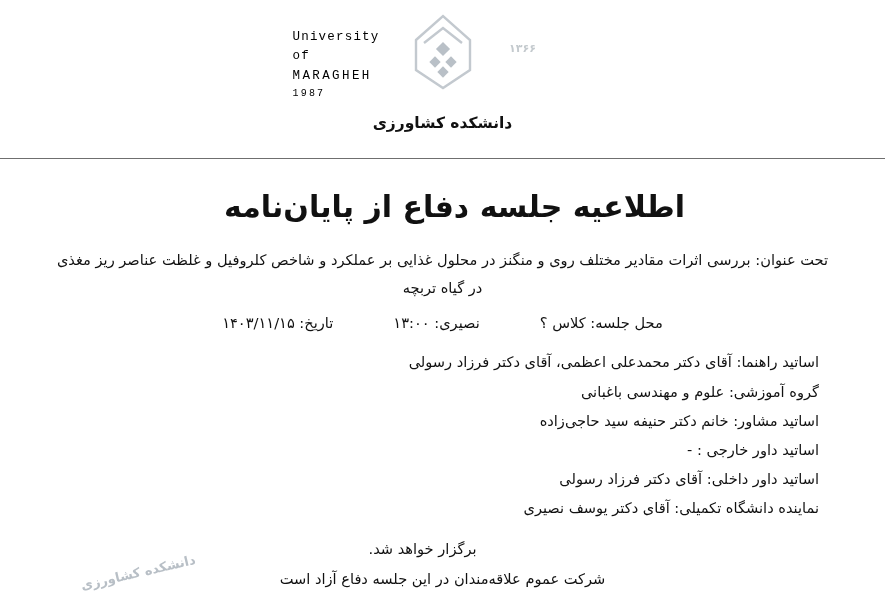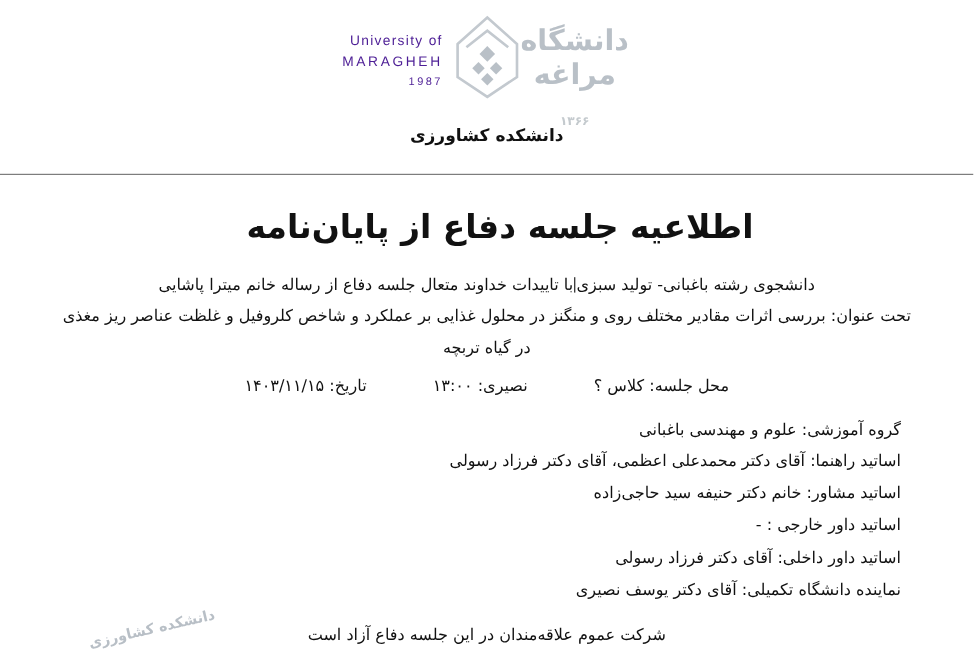--- a/index.html
+++ b/index.html
@@ -43,26 +43,26 @@
     height: 88px;
     display: flex;
     align-items: center;
     justify-content: center;
   }
   .logo-en {
     position: absolute;
     left: 0;
     top: 20px;
     width: 110px;
-    text-align: right;
-    color: #4c1d95;
+    text-align: left;
+    color: #000000;
     font-size: 12.5px;
     line-height: 1.55;
     letter-spacing: 1.2px;
-    font-family: Liberation Sans, sans-serif;
+    font-family: Liberation Mono, monospace;
   }
   .logo-en .l2 { letter-spacing: 2.4px; }
   .logo-en .l3 { letter-spacing: 2.2px; font-size: 10px; }
   .logo-fa {
     position: absolute;
     right: 0;
     top: 14px;
     width: 140px;
     text-align: center;
     color: #b9c0c7;
@@ -196,61 +196,58 @@
             <g fill="#b9c0c7">
               <rect x="28" y="34" width="10" height="10" transform="rotate(45 33 39)"></rect>
               <rect x="21" y="48" width="8" height="8" transform="rotate(45 25 52)"></rect>
               <rect x="37" y="48" width="8" height="8" transform="rotate(45 41 52)"></rect>
               <rect x="29" y="58" width="8" height="8" transform="rotate(45 33 62)"></rect>
             </g>
           </svg>
         </div>
 
         <div class="logo-fa">
-          <div>دانشگاه مراغه</div>
           <div class="year">۱۳۶۶</div>
         </div>
 
       </div>
     </div>
   </div>
 
   <div class="faculty">دانشکده کشاورزی</div>
 
   <hr class="rule">
 
   <div class="title">اطلاعیه جلسه دفاع از پایان‌نامه</div>
 
   <div class="body-block">
 
-    <div class="line-center">
-      <span>دانشجوی رشته باغبانی- تولید سبزی</span><span class="caret"></span><span>با تاییدات خداوند متعال جلسه دفاع از رساله خانم میترا پاشایی</span>
-    </div>
 
     <div class="line-center">
       <span>تحت عنوان:</span>
       <span>بررسی اثرات مقادیر مختلف روی و منگنز در محلول غذایی بر عملکرد و شاخص کلروفیل و غلظت عناصر ریز مغذی در گیاه تربچه</span>
     </div>
 
     <div class="meta-row">
       <div>محل جلسه: کلاس ؟</div>
       <div>نصیری: ۱۳:۰۰</div>
       <div>تاریخ: ۱۴۰۳/۱۱/۱۵</div>
     </div>
 
     <div class="info-lines">
+      <div>اساتید راهنما: آقای دکتر محمدعلی اعظمی، آقای دکتر فرزاد رسولی</div>
       <div>گروه آموزشی: علوم و مهندسی باغبانی</div>
-      <div>اساتید راهنما: آقای دکتر محمدعلی اعظمی، آقای دکتر فرزاد رسولی</div>
       <div>اساتید مشاور: خانم دکتر حنیفه سید حاجی‌زاده</div>
       <div>اساتید داور خارجی : -</div>
       <div>اساتید داور داخلی: آقای دکتر فرزاد رسولی</div>
       <div>نماینده دانشگاه تکمیلی: آقای دکتر یوسف نصیری</div>
     </div>
 
     <div class="closing">
+      <div class="l1">برگزار خواهد شد.</div>
       <div class="l2">شرکت عموم علاقه‌مندان در این جلسه دفاع آزاد است</div>
     </div>
 
   </div>
 
   <div class="footer-stamp">دانشکده کشاورزی</div>
 
 </div>
 
 </body></html>

